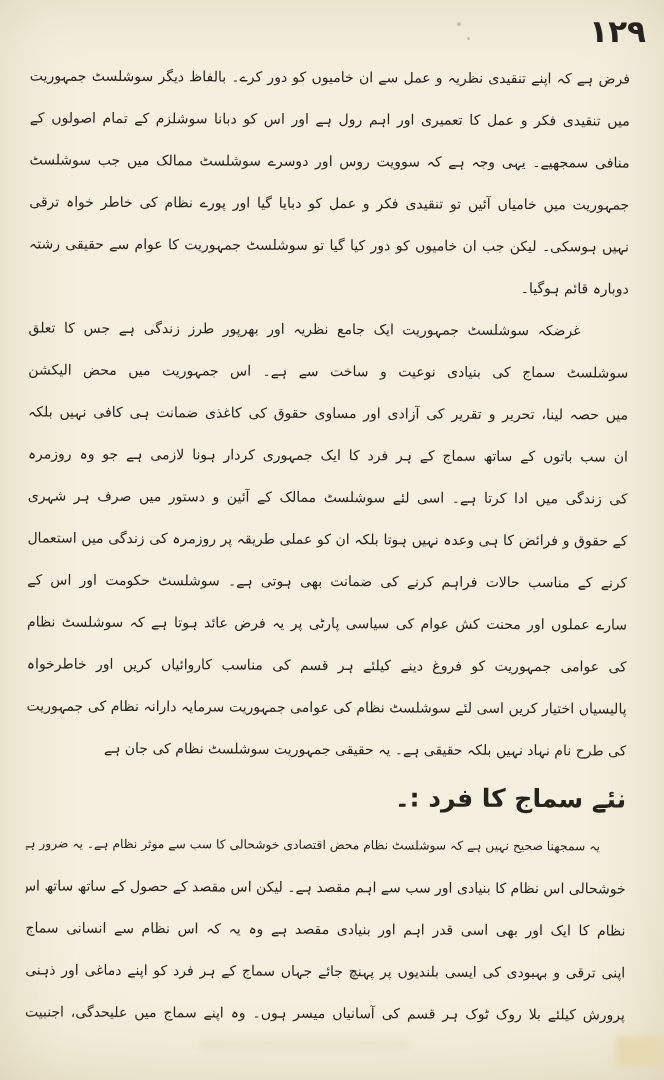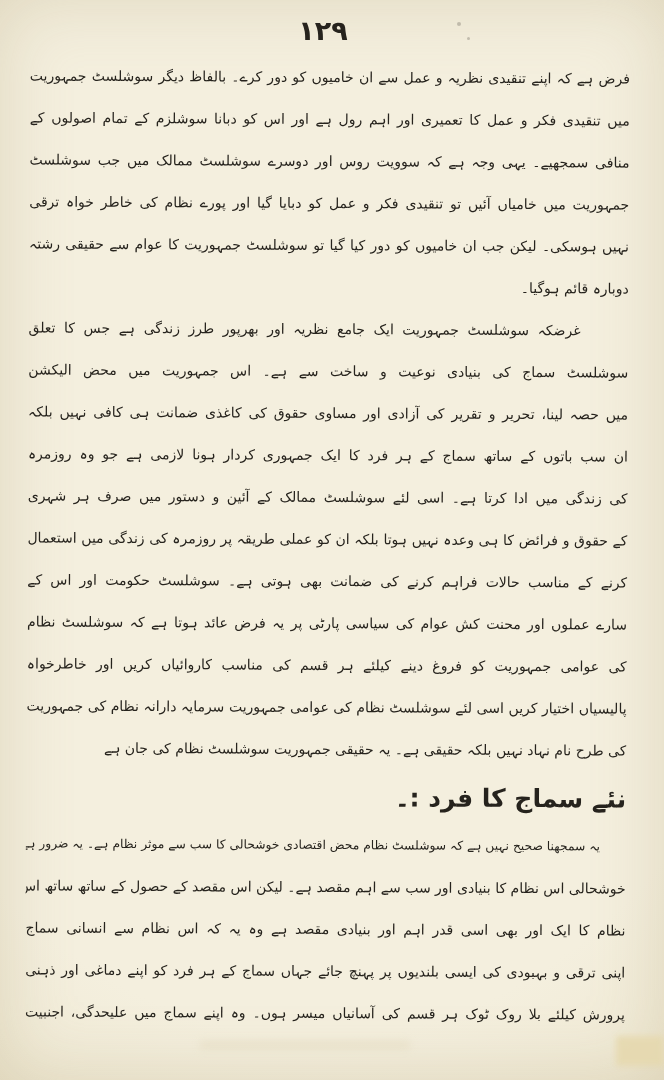--- a/index.html
+++ b/index.html
@@ -29,22 +29,21 @@
     box-shadow: inset 0 0 70px rgba(176, 160, 116, 0.30);
     color: var(--color-ink);
   }
   .page-number {
     position: absolute;
     top: 10px;
     left: 0;
     right: 18px;
     height: 42px;
     line-height: 42px;
-    text-align: center;
-    font-size: 27px;
+    font-size: 31px;
     font-weight: bold;
     letter-spacing: 2px;
     direction: rtl;
   }
   .speck {
     position: absolute;
     border-radius: 50%;
     background: var(--color-speck);
     opacity: 0.55;
   }

